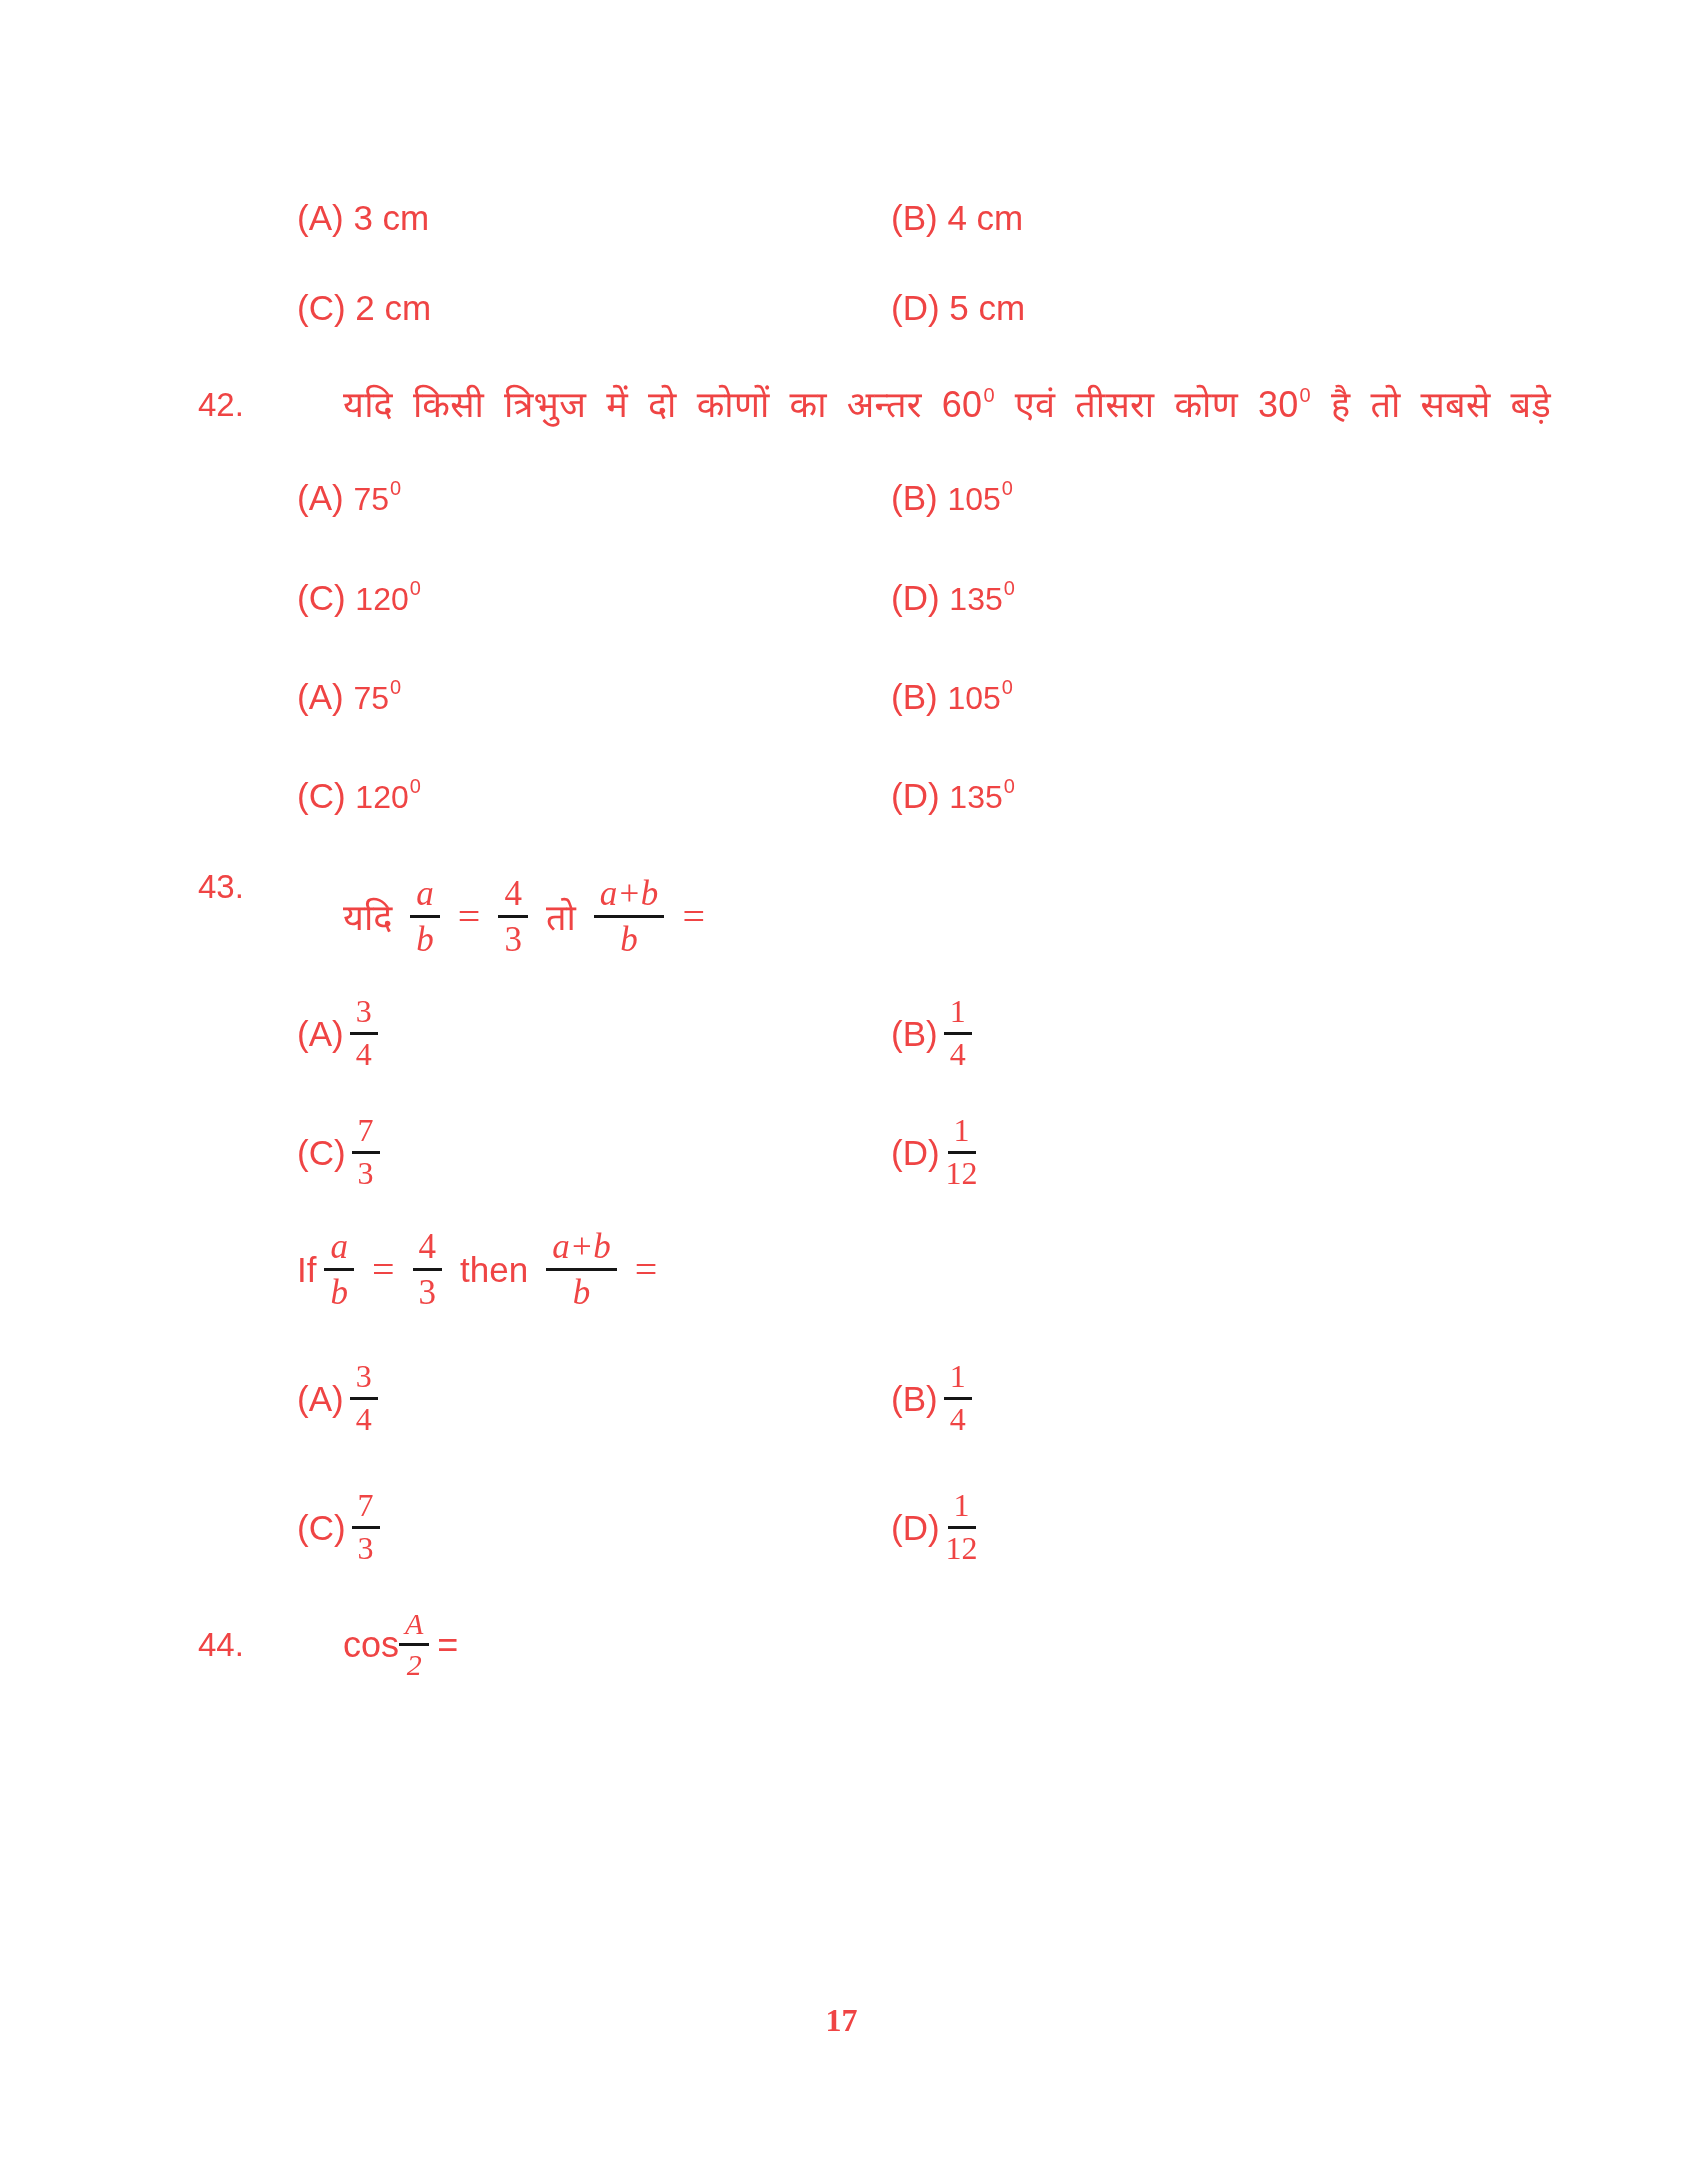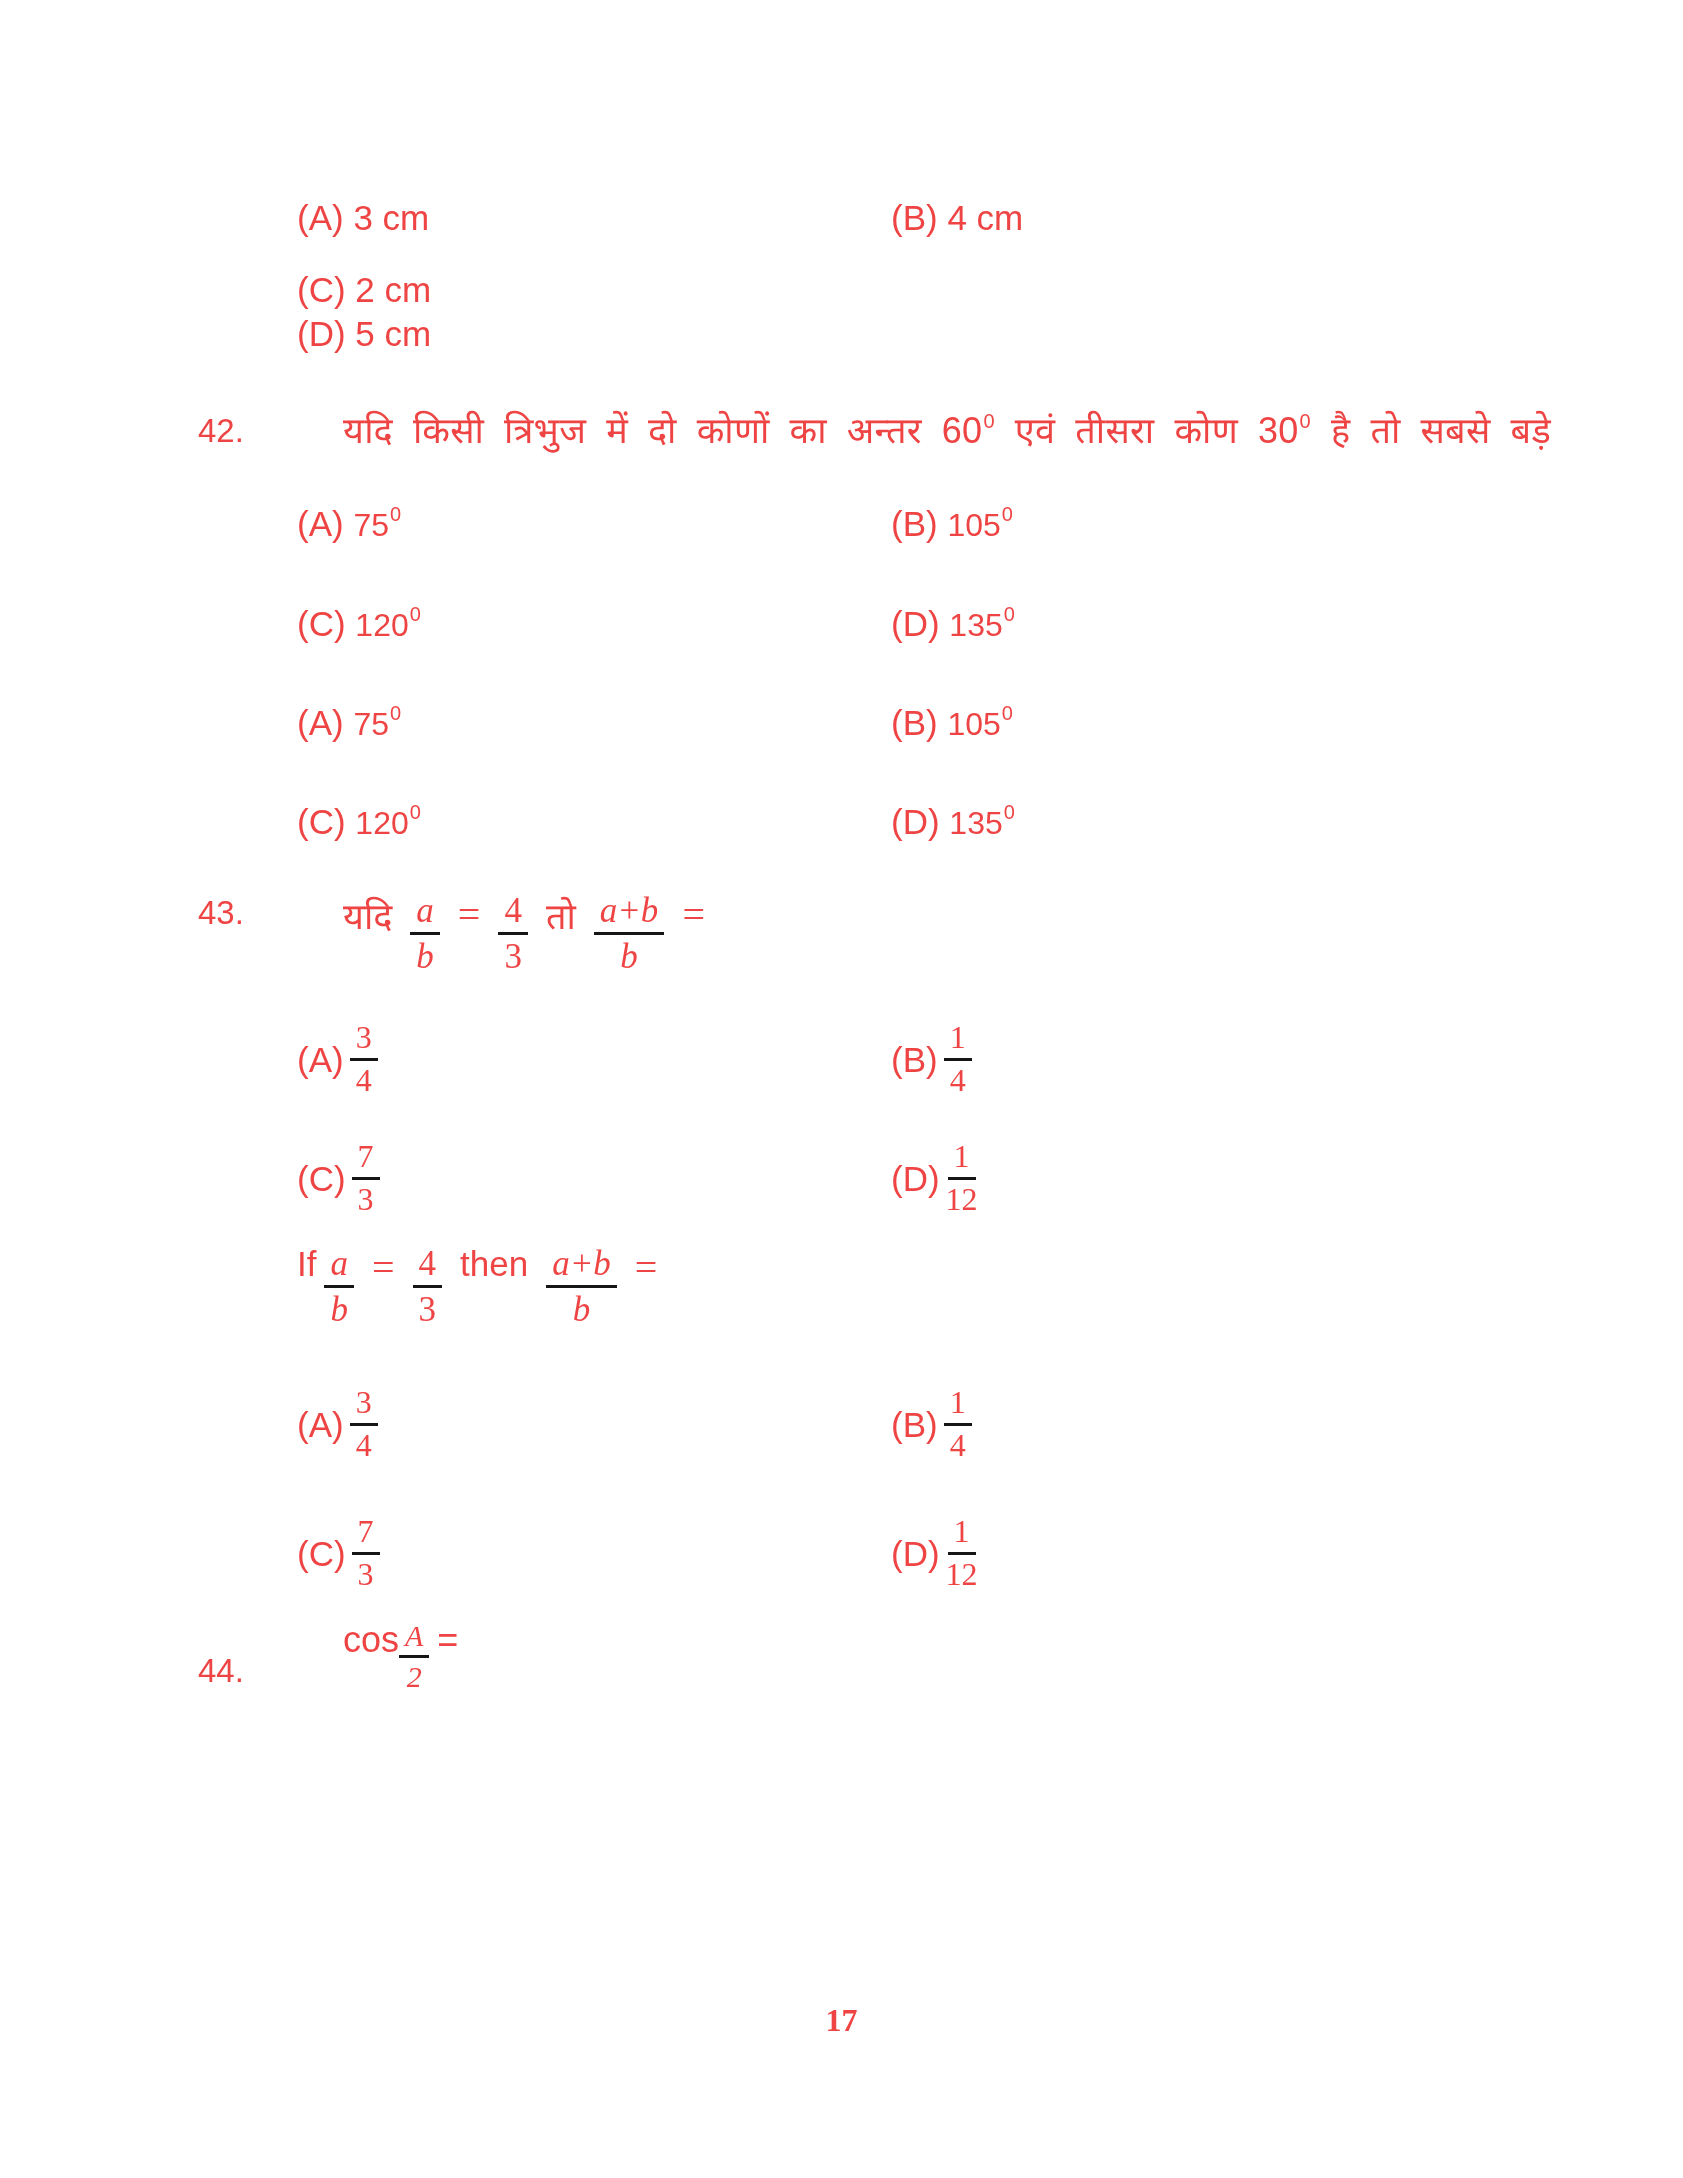--- a/index.html
+++ b/index.html
@@ -31,31 +31,31 @@
     vertical-align:middle;
   }
   .frac .num { border-bottom:3px solid #161616; padding:0 6px 2px; }
   .frac .den { padding-top:2px; }
   .frac.it .num, .frac.it .den { font-style:italic; }
 
   .optfrow { display:flex; margin-left:99px; }
   .optf { width:594px; flex:none; display:flex; align-items:center; min-height:99px; }
   .optf .lbl { font-size:35px; margin-right:6px; }
 
-  .eqline { display:flex; align-items:flex-start; min-height:103px; }
+  .eqline { display:flex; align-items:center; min-height:103px; }
   .eqline .frac { font-size:35px; }
   .eq-word { font-size:36px; margin-right:18px; }
   .eq-word.eng-w { font-size:35px; }
   .gap-l { margin-left:18px; }
   .gap-s { margin-left:8px; }
   .eq-sign { font-family:"Liberation Serif", serif; font-size:40px; margin:0 18px; }
   .eq-sign.end { margin-right:0; }
   .cosfn { font-size:36px; }
 
-  .mt46 { margin-top:28px;flex-direction:column; } .mt44 { margin-top:44px; } .mt54 { margin-top:53px; }
+  .mt46 { margin-top:46px; } .mt44 { margin-top:44px; } .mt54 { margin-top:53px; }
   .mt52 { margin-top:51px; } .mt51 { margin-top:50px; } .mt42 { margin-top:42px; }
   .mt16 { margin-top:16px; } .mt20 { margin-top:20px; } .mt28 { margin-top:28px; }
   .mt30 { margin-top:30px; }
 
   .pagenum {
     position:absolute; top:2002px; left:0; width:100%; text-align:center;
     font-family:"Liberation Serif", serif; font-size:32px;font-weight:bold;
   }
 </style>
 </head>

